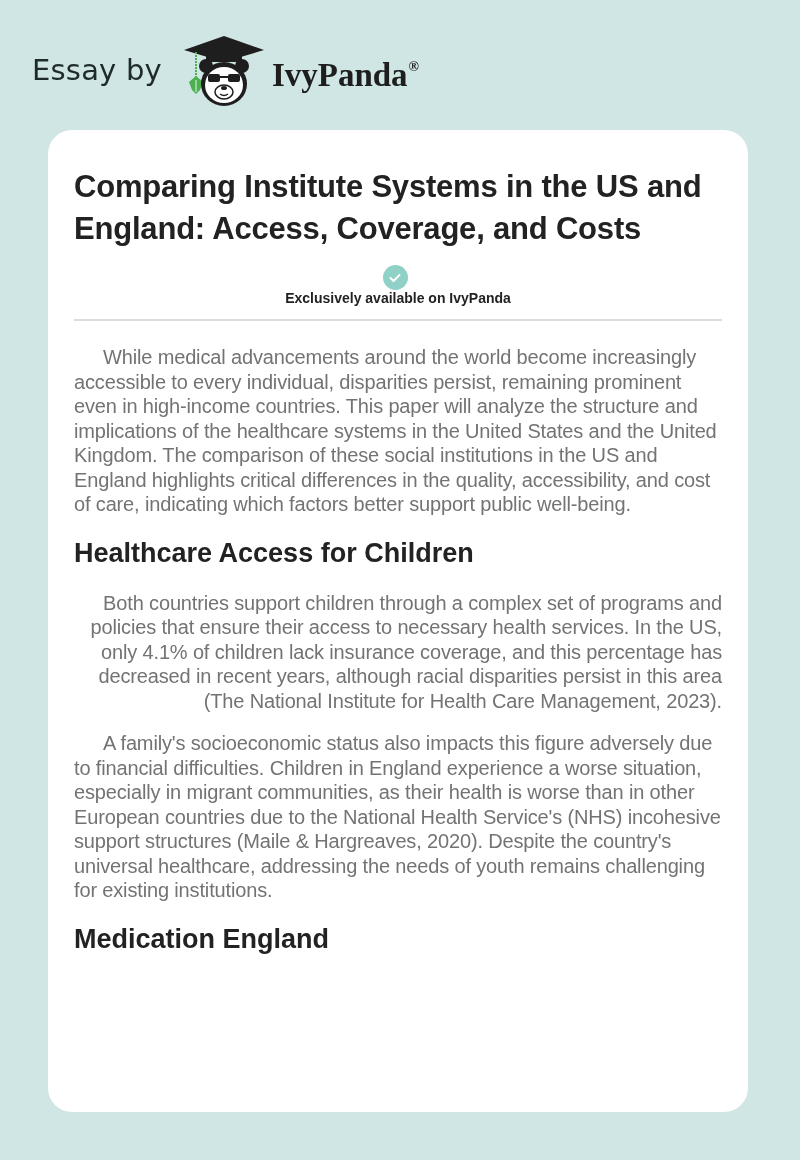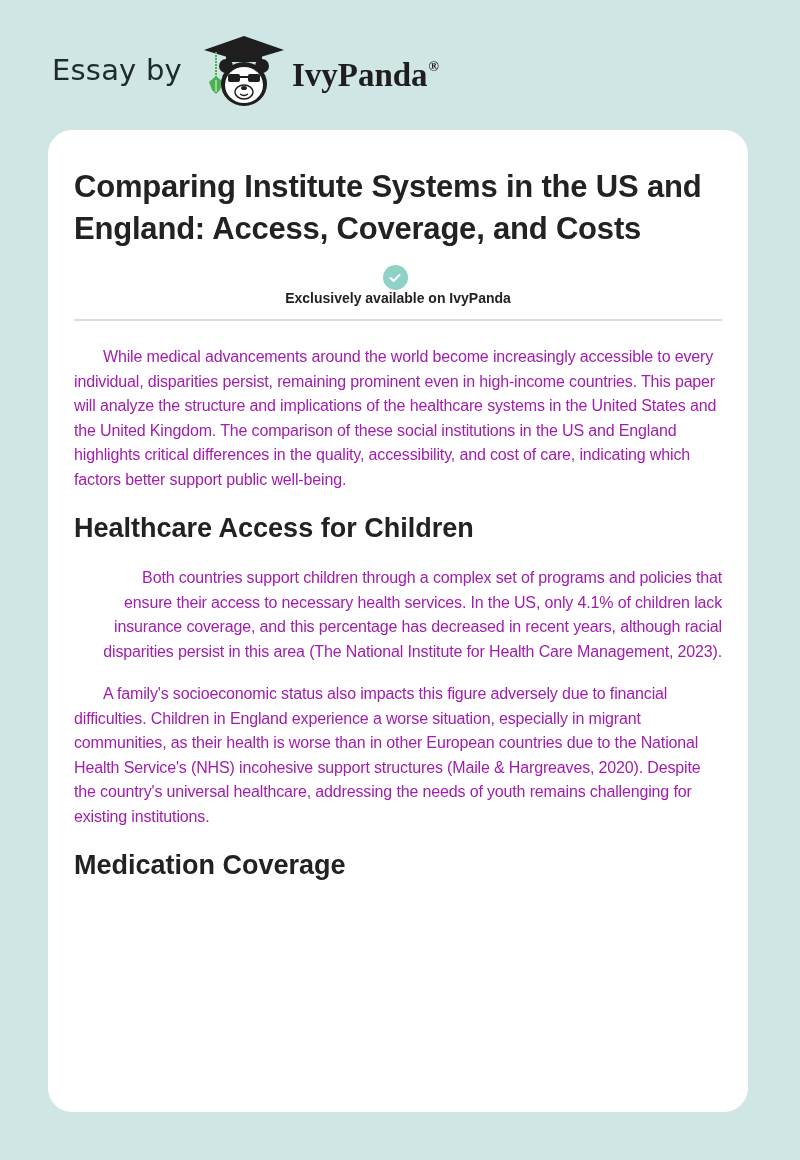--- a/index.html
+++ b/index.html
@@ -4,21 +4,21 @@
 <style>
   html, body { margin:0; padding:0; }
   body {
     width:800px; height:1160px; overflow:hidden;
     background:#cfe6e5;
     font-family:"Liberation Sans", sans-serif;
     color:#222;
     position:relative;
   }
   .brand {
-    position:absolute; left:52px; top:36px; height:72px;
+    position:absolute; left:32px; top:36px; height:72px;
     display:flex; align-items:center;
   }
   .brand-prefix {
     font-family:"DejaVu Sans", sans-serif;
     font-size:29px; color:#1f2a2a; letter-spacing:0.2px;
     margin-right:18px; margin-top:-4px;
   }
   .panda { width:88px; height:76px; margin-right:4px; }
   .brand-name {
     font-family:"Liberation Serif", serif; font-weight:bold;
@@ -39,21 +39,21 @@
   .badge-icon {
     width:25px; height:25px; border-radius:50%; background:#8fd0c7;
     display:flex; align-items:center; justify-content:center; margin-right:6px;
   }
   .badge-label { font-size:14px; font-weight:bold; color:#222; }
   .divider { height:2px; background:#dcdcdc; margin-top:13px; }
   h2 {
     font-size:27px; font-weight:bold; color:#222; margin:0; line-height:36px;
   }
   p {
-    font-size:16px; line-height:24.5px; color:#a21caf; margin:0;
+    font-size:20px; line-height:24.5px; color:#737373; margin:0;
     text-indent:29px; letter-spacing:-0.15px;
   }
   .sec-intro-h { margin-top:22px; }
   .sec-intro-p { margin-top:24px; }
   .sec-child-h { margin-top:18px; }
   .sec-child-p1 { margin-top:20px;text-align:right; }
   .sec-child-p2 { margin-top:18px; }
   .sec-med-h { margin-top:18px; }
   .sec-med-p { margin-top:25px; }
 </style>
@@ -107,16 +107,16 @@
       <p class="sec-intro-p">While medical advancements around the world become increasingly accessible to every individual, disparities persist, remaining prominent even in high-income countries. This paper will analyze the structure and implications of the healthcare systems in the United States and the United Kingdom. The comparison of these social institutions in the US and England highlights critical differences in the quality, accessibility, and cost of care, indicating which factors better support public well-being.</p>
     </section>
 
     <section>
       <h2 class="sec-child-h">Healthcare Access for Children</h2>
       <p class="sec-child-p1">Both countries support children through a complex set of programs and policies that ensure their access to necessary health services. In the US, only 4.1% of children lack insurance coverage, and this percentage has decreased in recent years, although racial disparities persist in this area (The National Institute for Health Care Management, 2023).</p>
       <p class="sec-child-p2">A family's socioeconomic status also impacts this figure adversely due to financial difficulties. Children in England experience a worse situation, especially in migrant communities, as their health is worse than in other European countries due to the National Health Service's (NHS) incohesive support structures (Maile &amp; Hargreaves, 2020). Despite the country's universal healthcare, addressing the needs of youth remains challenging for existing institutions.</p>
     </section>
 
     <section>
-      <h2 class="sec-med-h">Medication Coverage</h2>
+      <h2 class="sec-med-h">Medication England</h2>
     </section>
   </div>
 </div>
 
 </body></html>

